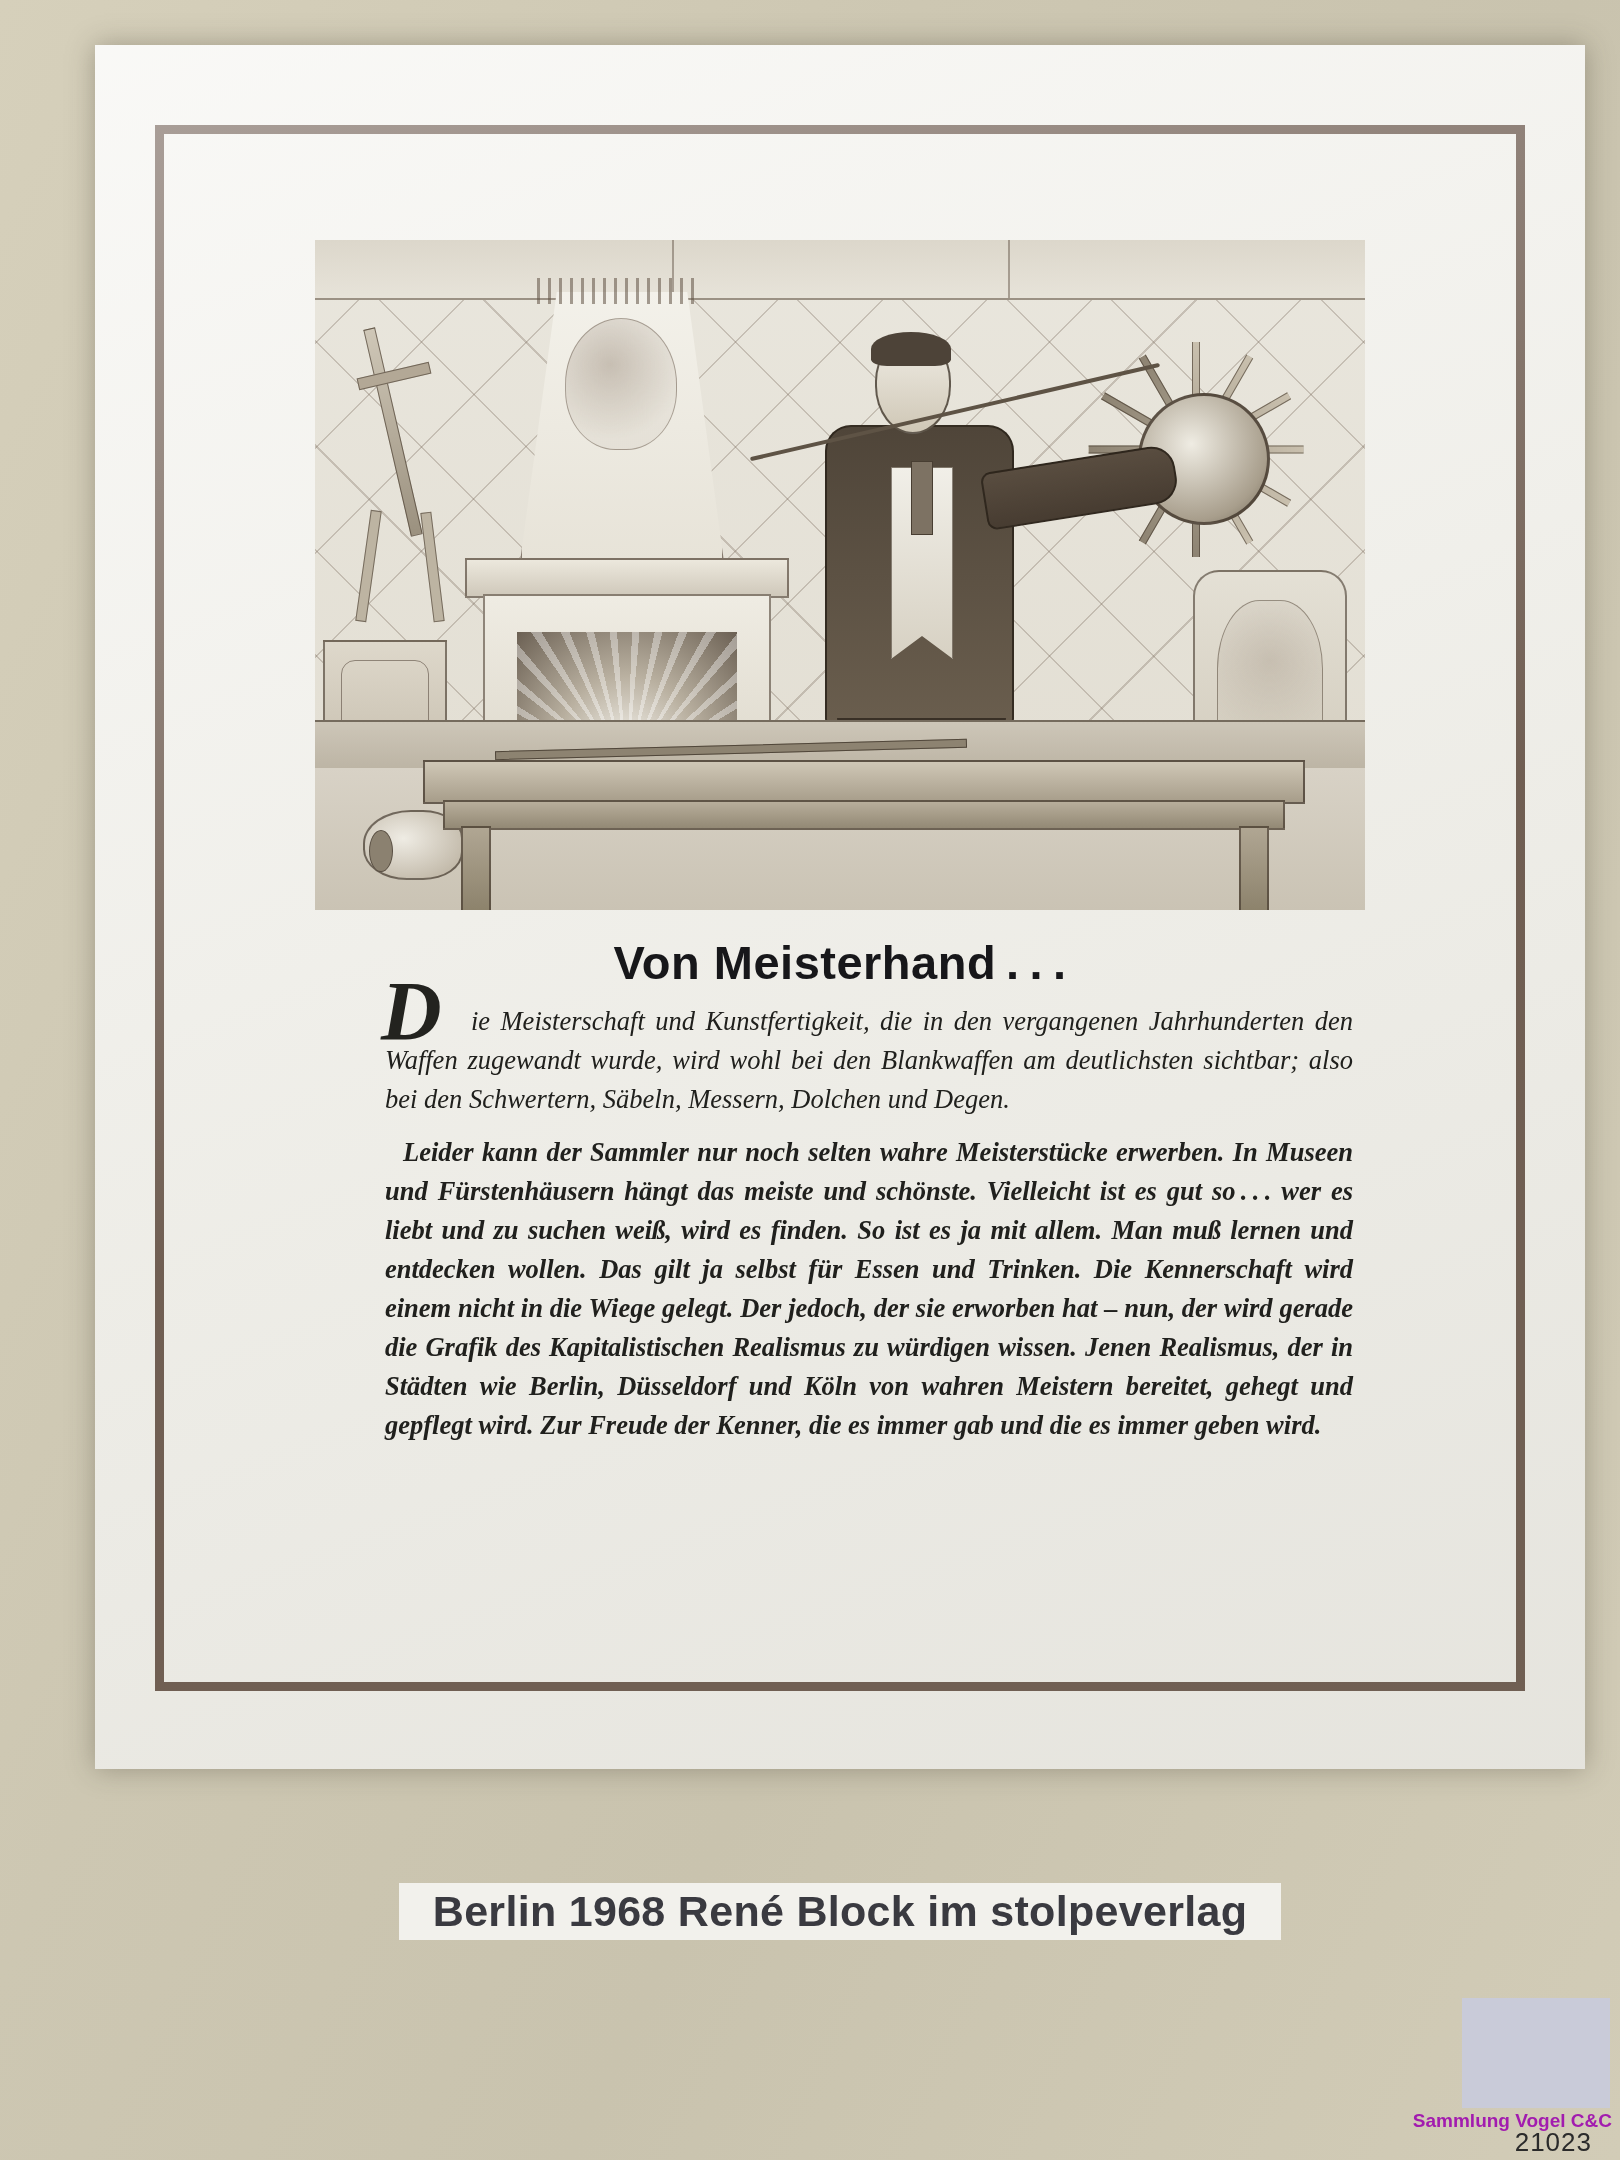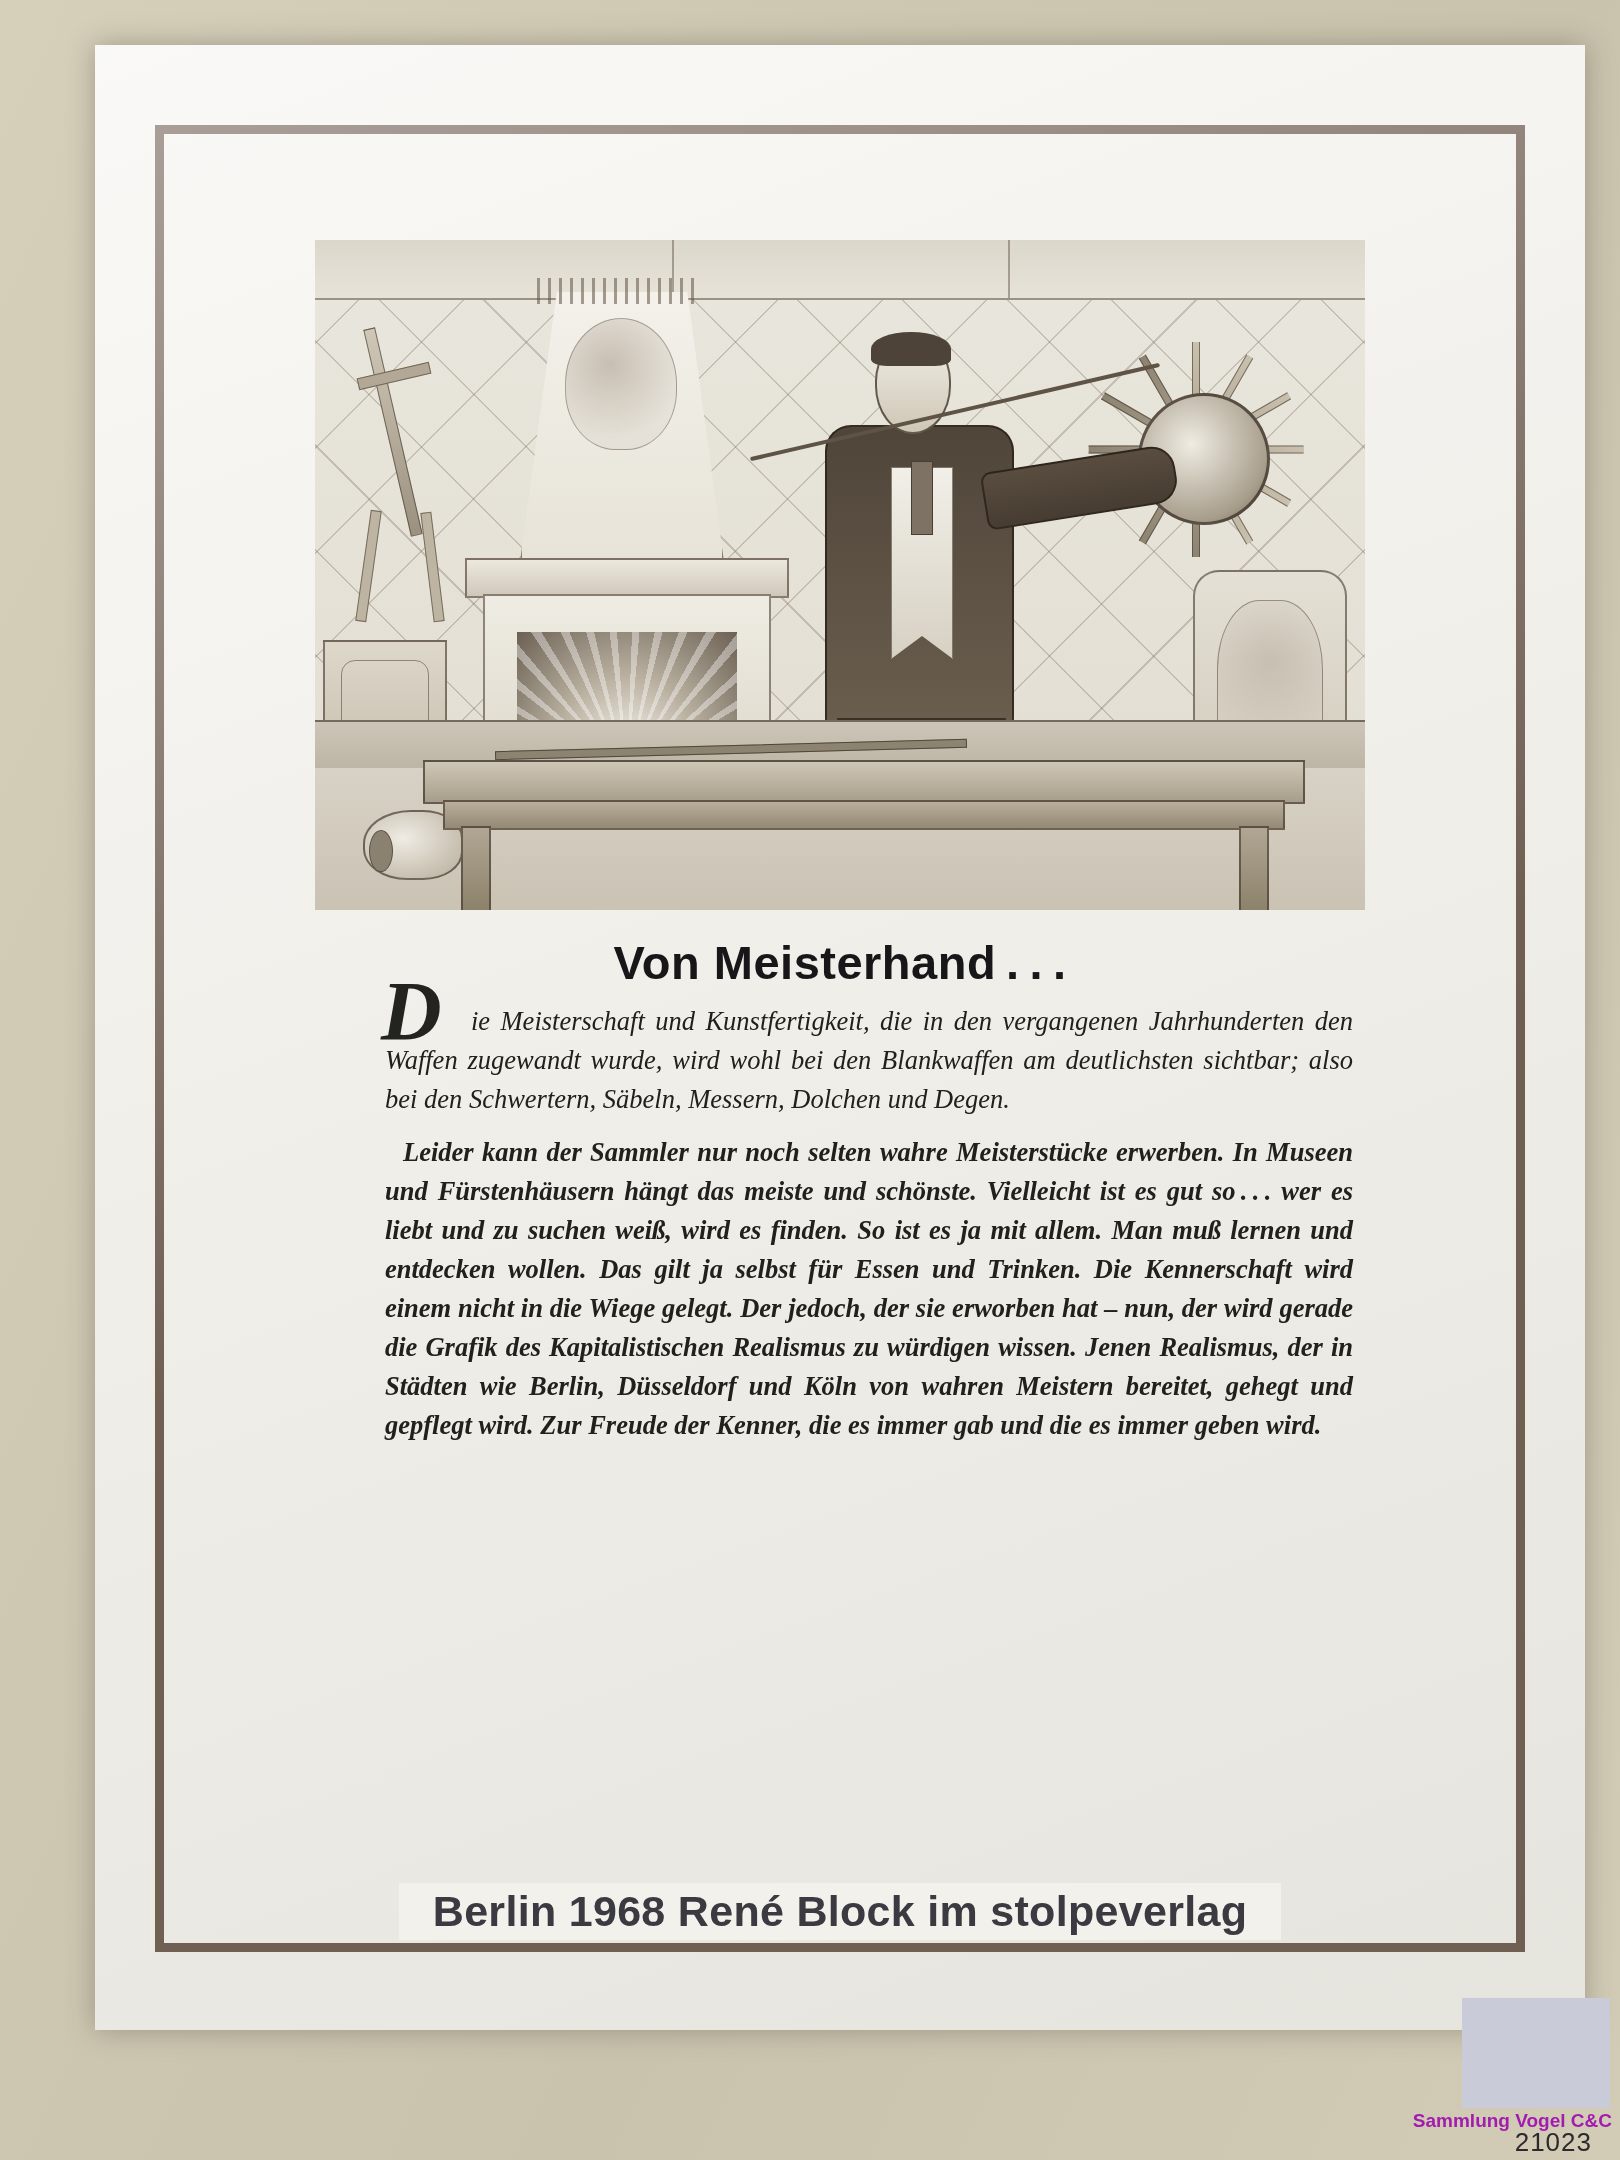--- a/index.html
+++ b/index.html
@@ -12,21 +12,21 @@
   }
   
   #photo-bg{
     position:absolute;inset:0;
     background:
       linear-gradient(115deg,#d6d0bb 0%,#cdc7b2 35%,#c9c3ae 60%,#d2ccb7 100%);
   }
   
   #poster-sheet{
     position:absolute;
-    left:95px;top:45px;width:1490px;height:1985px;
+    left:95px;top:45px;width:1490px;height:1724px;
     background:#f2f1ec;
     box-shadow:0 0 26px rgba(60,55,40,.35);
   }
   
   #poster-sheet::after{
     content:"";position:absolute;inset:0;
     background:linear-gradient(160deg,rgba(255,255,255,.55),rgba(225,224,216,.25) 55%,rgba(200,198,188,.30));
     pointer-events:none;
   }
   

